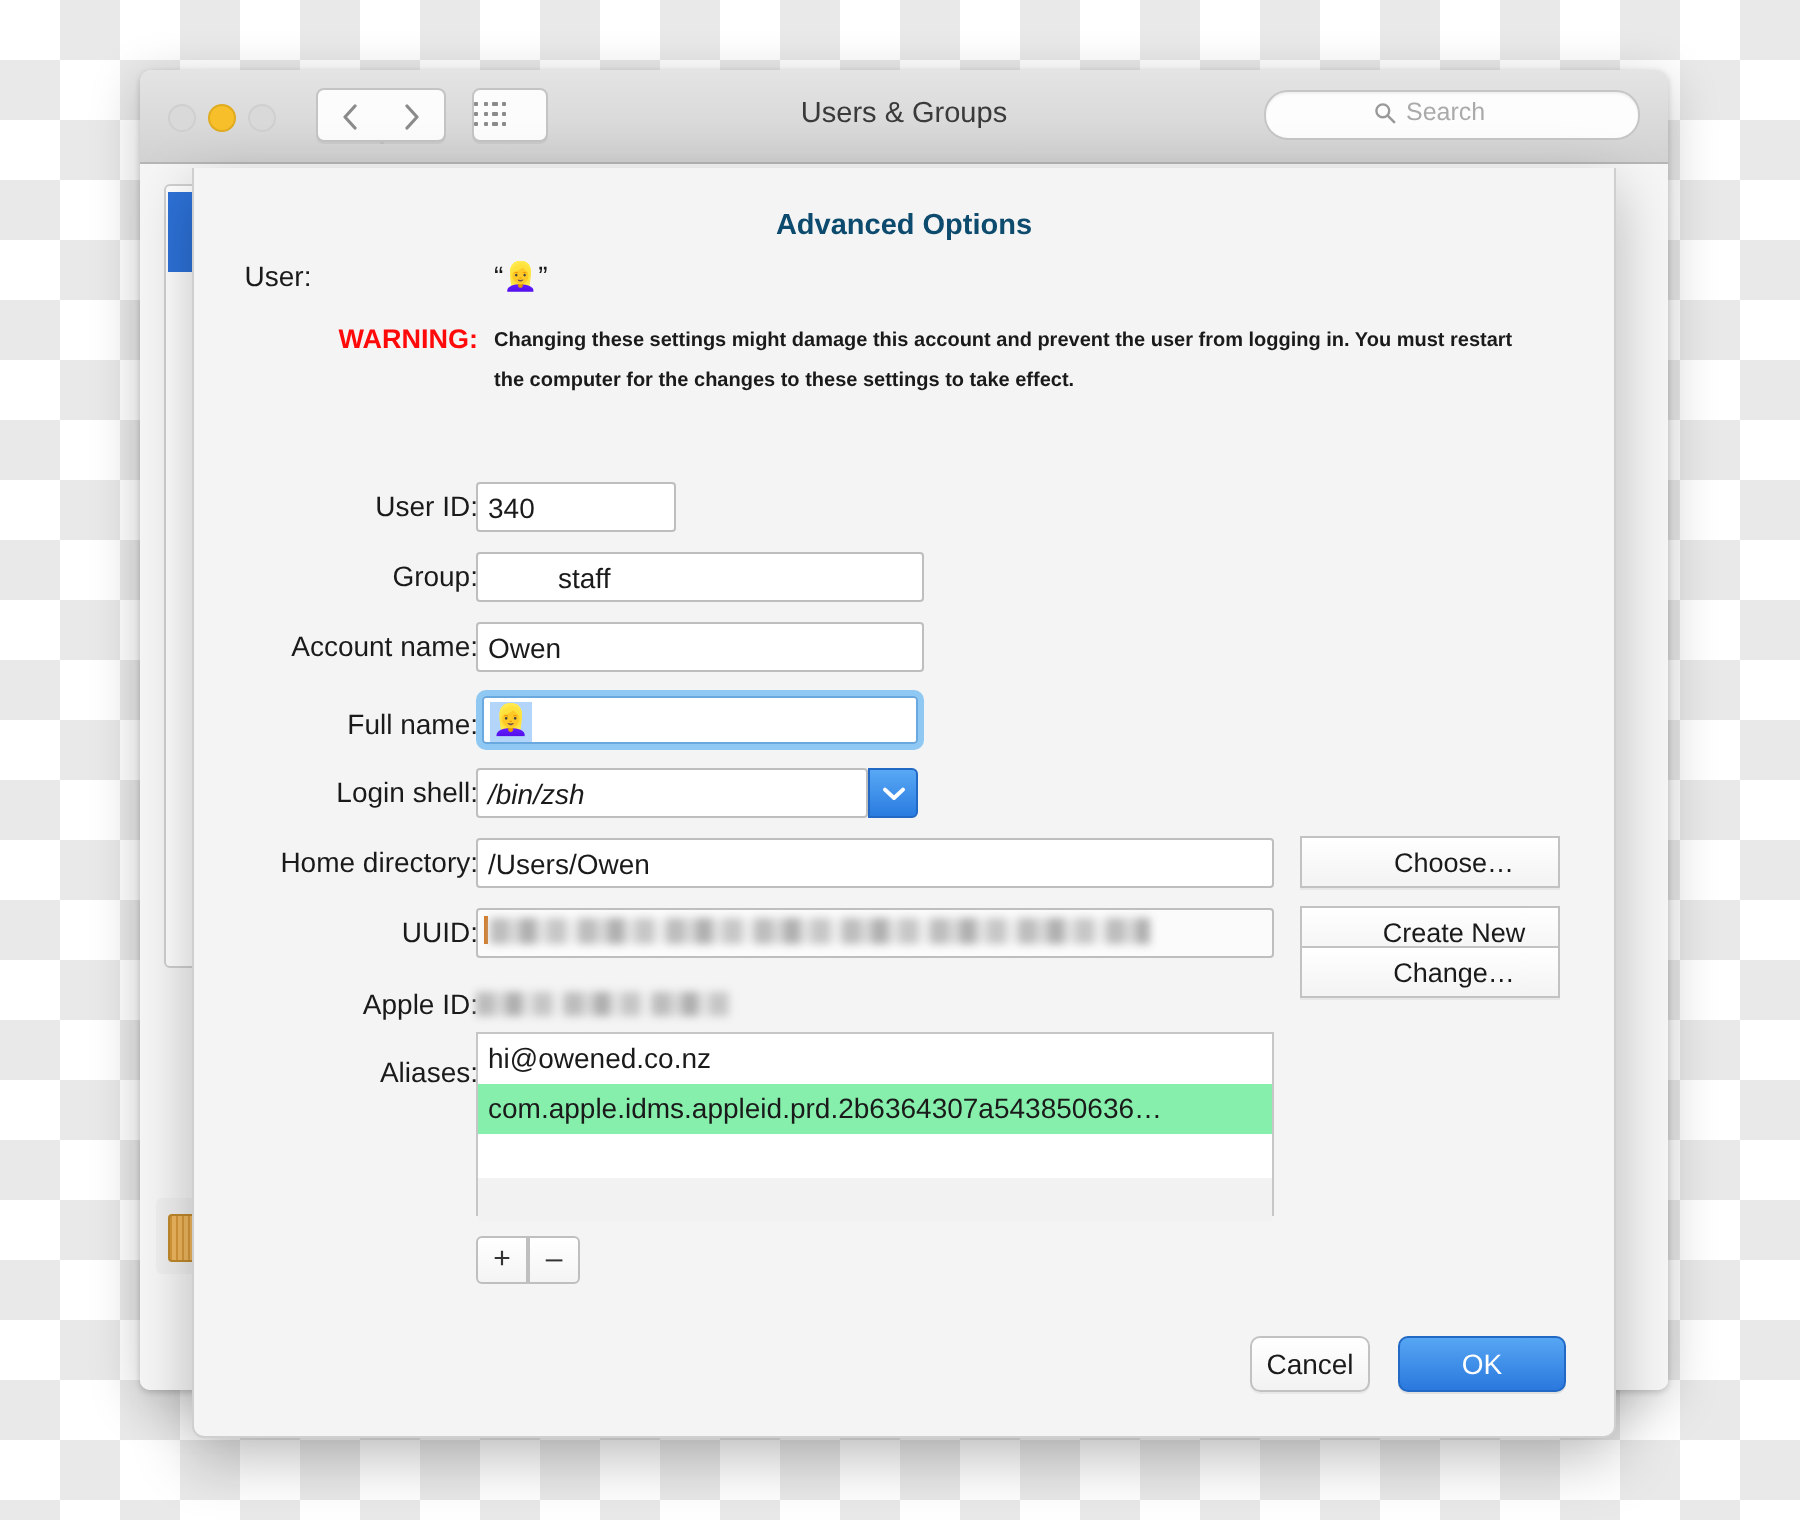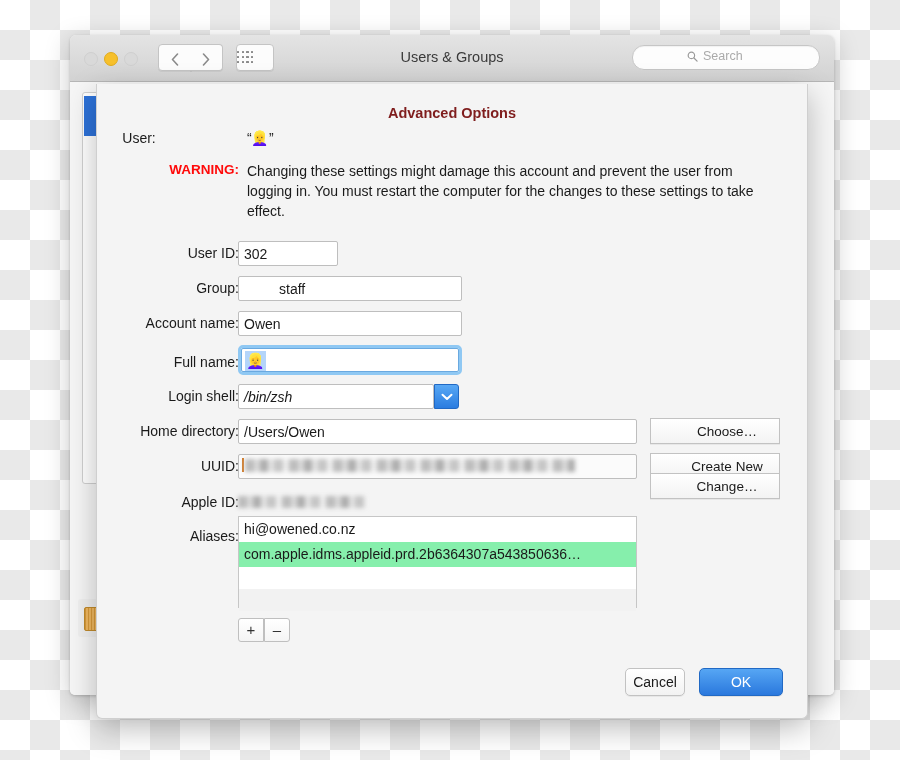--- a/index.html
+++ b/index.html
@@ -159,21 +159,21 @@
     border-radius: 0 0 6px 6px;
     box-shadow: 0 10px 30px rgba(0,0,0,0.26);
   }
 
   #sheet-title {
     position: absolute;
     left: 0; right: 0; top: 21px;
     text-align: center;
     font-size: 14.5px;
     font-weight: bold;
-    color: #7f1d1d;
+    color: #0c4a6e;
   }
   .lbl {
     position: absolute;
     width: 200px;
     text-align: center;
     font-size: 14px;
     color: #1a1a1a;
   }
   #user-val {
     position: absolute;
@@ -187,23 +187,24 @@
     width: 200px;
     text-align: right;
     font-size: 13.5px;
     font-weight: bold;
     color: #ff0a0a;
   }
   #warn-text {
     position: absolute;
     left: 150px; top: 77px;
     width: 510px;
-    font-size: 14px;
+    font-size: 10px;
     line-height: 20px;
     color: #1a1a1a;
+    font-weight: bold;
   }
 
   .field {
     position: absolute;
     background: #ffffff;
     border: 1px solid #bebebe;
     border-radius: 2px;
     box-sizing: border-box;
     font-size: 14px;
     color: #1a1a1a;
@@ -429,21 +430,21 @@
 
   <div id="sheet-title">Advanced Options</div>
 
   <div class="lbl" id="user-lbl" style="left:-58px; top:46px;">User:</div>
   <div id="user-val">“👱‍♀️”</div>
 
   <div id="warn-label">WARNING:</div>
   <div id="warn-text">Changing these settings might damage this account and prevent the user from logging in. You must restart the computer for the changes to these settings to take effect.</div>
 
   <div class="fieldlabel" style="left:-58px; top:161px;">User ID:</div>
-  <div class="field" style="left:141px; top:157px; width:100px;">302</div>
+  <div class="field" style="left:141px; top:157px; width:100px;">340</div>
 
   <div class="fieldlabel" style="left:-58px; top:196px;">Group:</div>
   <div class="field" style="left:141px; top:192px; width:224px;padding-left:40px;">staff</div>
 
   <div class="fieldlabel" style="left:-58px; top:231px;">Account name:</div>
   <div class="field" style="left:141px; top:227px; width:224px;">Owen</div>
 
   <div class="fieldlabel" style="left:-58px; top:270px;">Full name:</div>
   <div id="fullname-wrap" style="top:261px;">
     <div id="fullname-inner">

